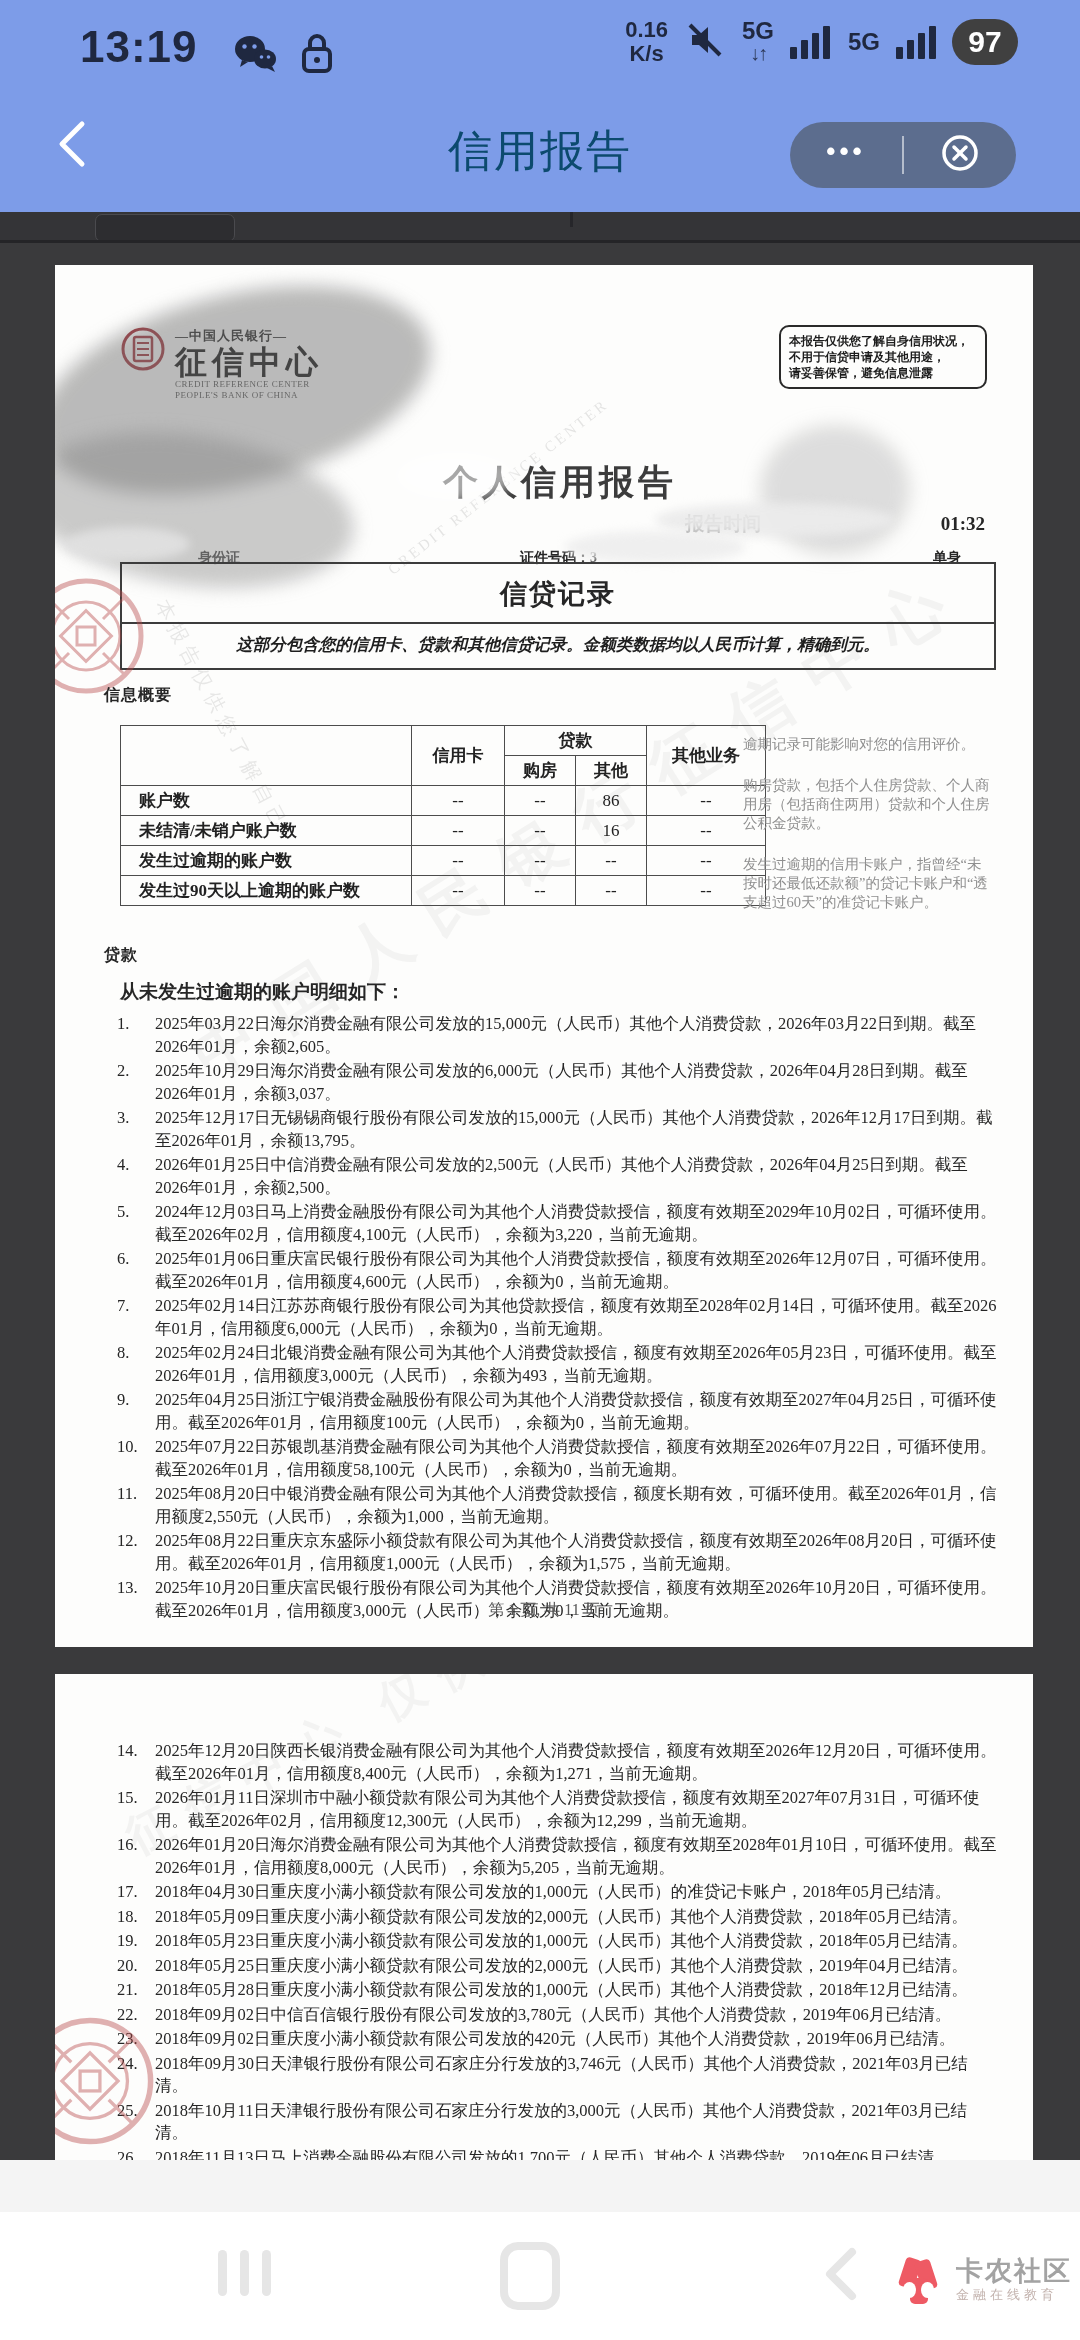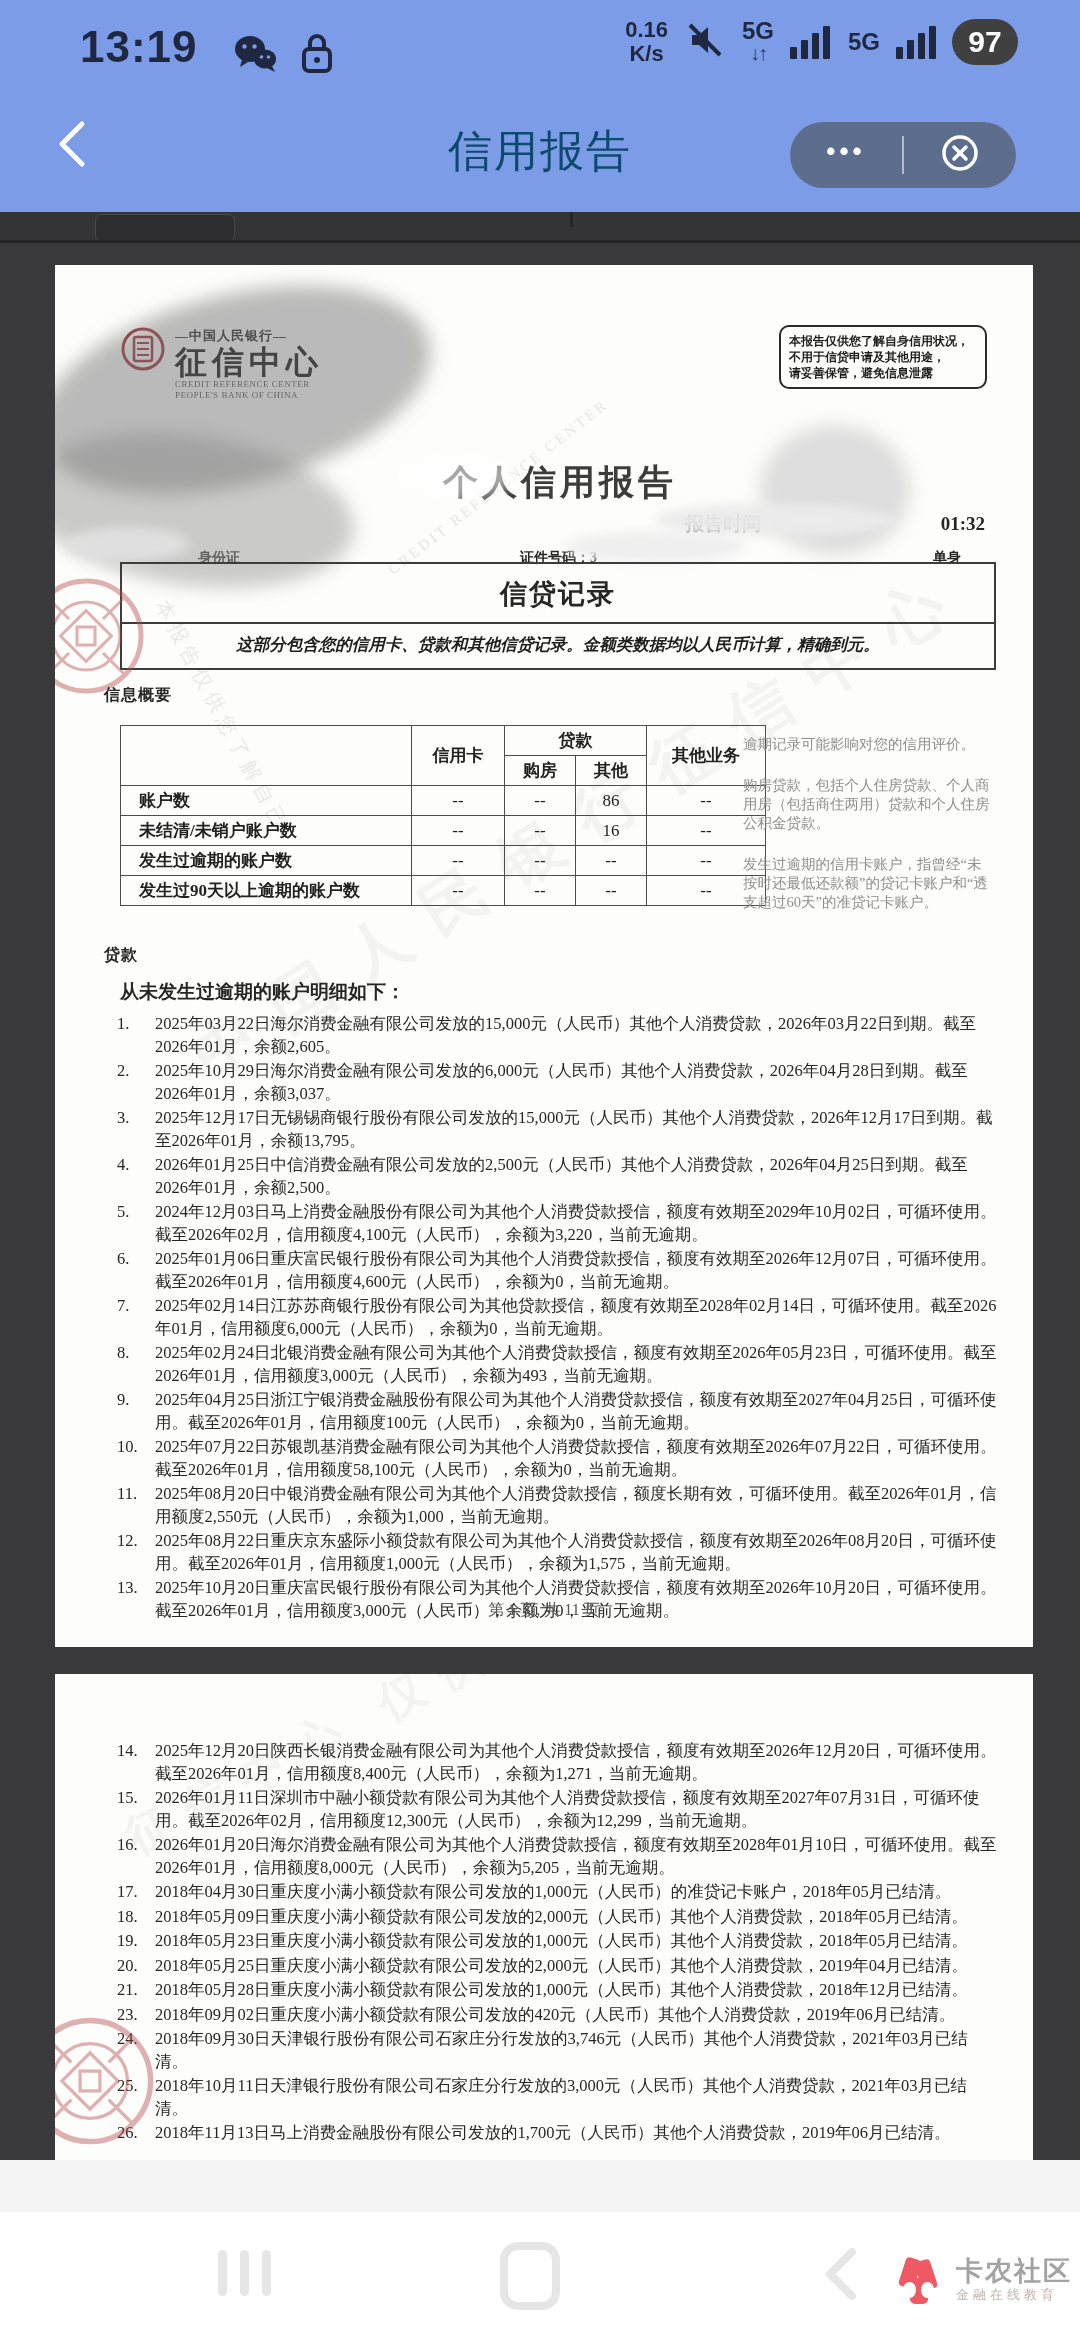--- a/index.html
+++ b/index.html
@@ -477,20 +477,24 @@
           <div class="loan-item">
             <span class="ln">20.</span>
             <span class="lt">2018年05月25日重庆度小满小额贷款有限公司发放的2,000元（人民币）其他个人消费贷款，2019年04月已结清。</span>
           </div>
 
           <div class="loan-item">
             <span class="ln">21.</span>
             <span class="lt">2018年05月28日重庆度小满小额贷款有限公司发放的1,000元（人民币）其他个人消费贷款，2018年12月已结清。</span>
           </div>
 
+          <div class="loan-item">
+            <span class="ln">22.</span>
+            <span class="lt">2018年09月02日中信百信银行股份有限公司发放的3,780元（人民币）其他个人消费贷款，2019年06月已结清。</span>
+          </div>
 
           <div class="loan-item">
             <span class="ln">23.</span>
             <span class="lt">2018年09月02日重庆度小满小额贷款有限公司发放的420元（人民币）其他个人消费贷款，2019年06月已结清。</span>
           </div>
 
           <div class="loan-item">
             <span class="ln">24.</span>
             <span class="lt">2018年09月30日天津银行股份有限公司石家庄分行发放的3,746元（人民币）其他个人消费贷款，2021年03月已结清。</span>
           </div>

